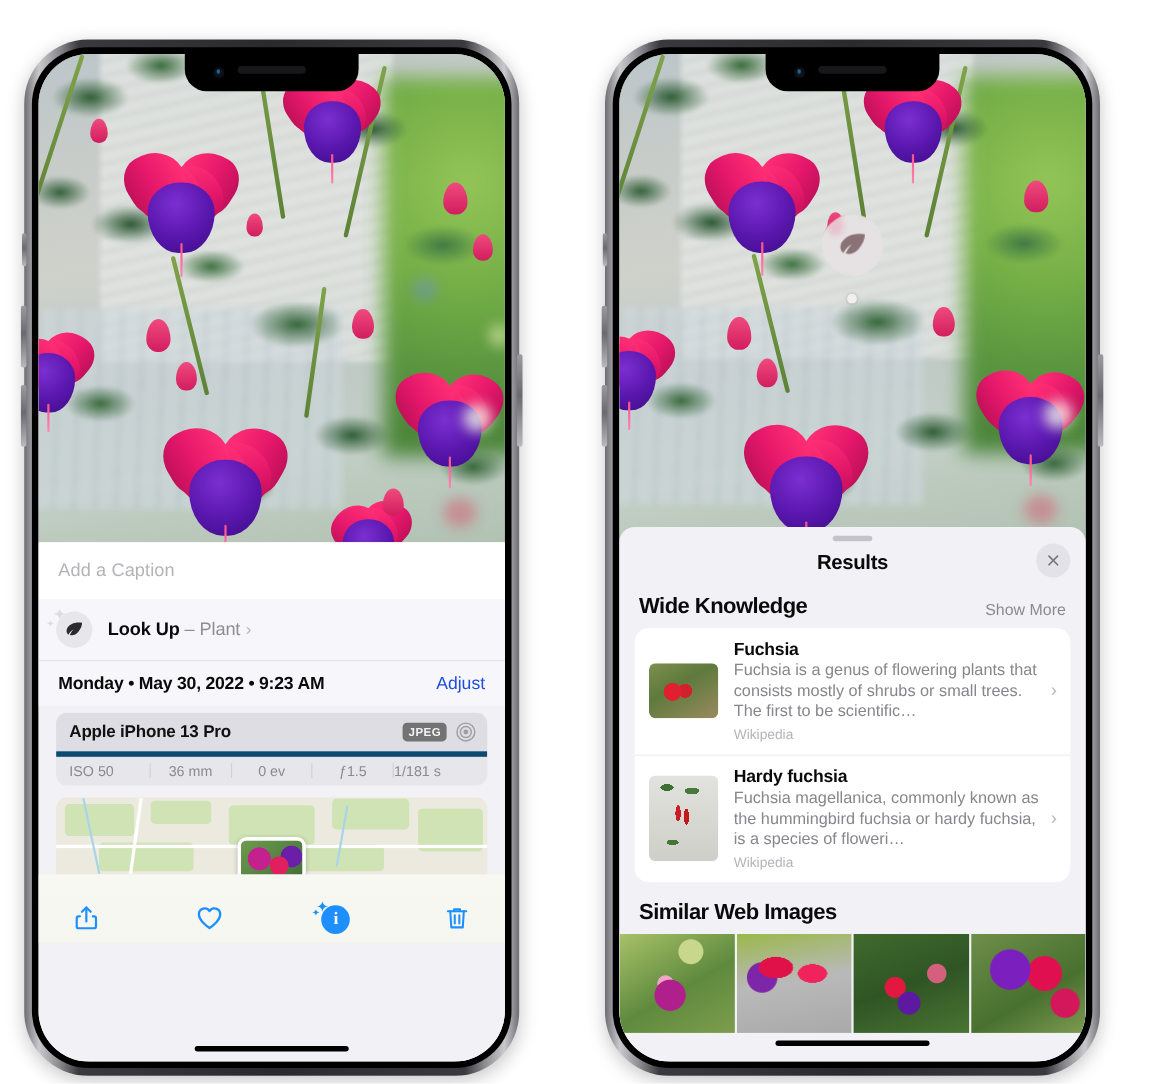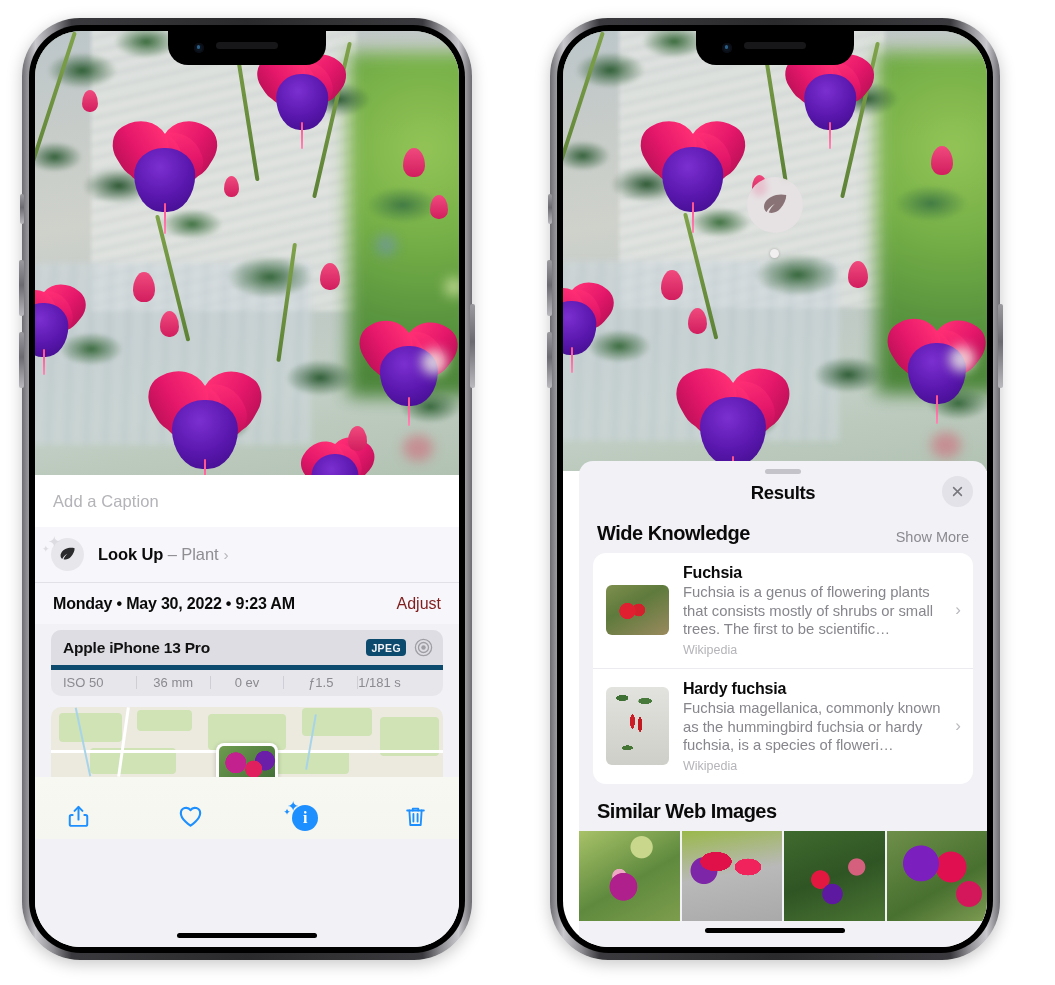--- a/index.html
+++ b/index.html
@@ -2,21 +2,21 @@
 <html><head>
 <meta charset="utf-8">
 <style>
   html,body{margin:0;padding:0;background:#ffffff;}
   body{width:1055px;height:985px;overflow:hidden;font-family:"Liberation Sans",sans-serif;-webkit-font-smoothing:antialiased;}
   .stage{position:relative;width:1055px;height:985px;}
 
   
   .phone{position:absolute;border-radius:58px;background:
         linear-gradient(90deg,#6d6d72 0%,#c9c9cd 3%,#8b8b90 7%,#3a3a3e 11%,#2a2a2c 50%,#3a3a3e 89%,#8b8b90 93%,#c9c9cd 97%,#6d6d72 100%);
-      padding:0;box-shadow:0 4px 16px rgba(0,0,0,.22);}
+      padding:0;box-shadow:0 4px 16px rgba(0,0,0,.22);margin-top:18px;}
   .phone-inner{position:absolute;left:7px;top:7px;right:7px;bottom:7px;background:#000;border-radius:52px;overflow:hidden;}
   .screen{position:absolute;left:6px;top:6px;right:6px;bottom:6px;background:#fff;border-radius:46px;overflow:hidden;}
   .notch{position:absolute;top:0;left:50%;transform:translateX(-50%);width:158px;height:34px;background:#000;border-radius:0 0 20px 20px;z-index:40;}
   .notch .speaker{position:absolute;top:11px;left:50%;transform:translateX(-50%);width:62px;height:7px;border-radius:4px;background:#17171a;}
   .notch .cam{position:absolute;top:12px;left:26px;width:10px;height:10px;border-radius:50%;background:#0c1420;
       box-shadow:inset 0 0 0 1.5px #0a0d14;}
   .notch .cam::after{content:"";position:absolute;left:2.5px;top:2px;width:3.5px;height:3.5px;border-radius:50%;background:#2c5f86;}
   
   .btn-side{position:absolute;background:linear-gradient(180deg,#9a9a9f,#6a6a70 45%,#b9b9be);border-radius:2px;}
   .home-ind{position:absolute;bottom:9px;left:50%;transform:translateX(-50%);width:140px;height:5px;border-radius:3px;background:#000;z-index:45;}
@@ -69,30 +69,30 @@
   .sparkle{position:absolute;color:#dddce2;font-size:13px;line-height:1;}
   .sp1{left:-3px;top:-4px;font-size:15px;}
   .sp2{left:-9px;top:7px;font-size:9px;}
   .lu-text{margin-left:14px;font-size:16.5px;color:#0a0a0a;font-weight:700;letter-spacing:-.1px;}
   .lu-text .sub{font-weight:400;color:#8e8e93;}
   .lu-chev{margin-left:5px;color:#b6b6bb;font-size:15.5px;font-weight:500;}
 
   .meta-block{background:#f7f6fa;padding:12px 18px 11px;text-align:right;}
   .meta-line1{display:flex;align-items:baseline;justify-content:space-between;}
   .meta-date{font-size:16px;color:#0a0a0a;font-weight:700;letter-spacing:-.2px;}
-  .meta-adjust{font-size:16px;color:#7f1d1d;font-weight:400;}
+  .meta-adjust{font-size:16px;color:#1d4ed8;font-weight:400;}
   .meta-line2{display:flex;align-items:center;margin-top:6px;gap:9px;}
   .meta-file{font-size:16px;color:#78787e;}
   .cloudoff{width:21px;height:15px;}
 
   .exif{margin:6px 16px 0;background:#e7e6eb;border-radius:10px;overflow:hidden;}
   .exif-head{display:flex;align-items:center;justify-content:space-between;padding:8px 10px 8px 12px;background:#dedde3;}
   .exif-dev{font-size:15.5px;font-weight:700;color:#111;letter-spacing:-.2px;}
   .exif-head-right{display:flex;align-items:center;gap:8px;}
-  .chip-jpeg{background:#0c4a6e;color:#f3f3f5;font-size:10.5px;font-weight:700;letter-spacing:.4px;border-radius:4px;padding:2.5px 5px;}
+  .chip-jpeg{background:#737373;color:#f3f3f5;font-size:10.5px;font-weight:700;letter-spacing:.4px;border-radius:4px;padding:2.5px 5px;}
   .raw-icon{width:19px;height:19px;}
   .exif-body{padding:7px 12px 8px;}
   .exif-r1{font-size:15.5px;color:#8a8a90;letter-spacing:-.1px;}
   .exif-r2{display:flex;align-items:center;justify-content:space-between;margin-top:2px;}
   .exif-r2 span.t{font-size:15.5px;color:#8a8a90;letter-spacing:-.1px;}
   .chip-vib{border:1.3px solid #a9a9af;color:#8a8a90;font-size:10.5px;font-weight:600;letter-spacing:.5px;border-radius:11px;padding:2.5px 9px;}
   .exif-foot{display:flex;align-items:center;border-top:5px solid #0c4a6e;padding:5px 10px 6px;}
   .exif-foot .cell{flex:1;text-align:center;font-size:13px;color:#8a8a90;}
   .exif-foot .cell:first-child{text-align:left;padding-left:2px;}
   .exif-foot .cell:last-child{text-align:left;padding-right:2px;}
@@ -114,21 +114,21 @@
   .toolbar{position:relative;display:flex;align-items:center;justify-content:space-between;padding:16px 26px 0;
      background:linear-gradient(180deg,#f7f8f2 0%,#f4f6ef 100%);height:62px;box-sizing:border-box;}
   .tb-btn{width:34px;height:34px;display:flex;align-items:center;justify-content:center;color:#1e8fff;}
   .tb-info{position:relative;width:34px;height:34px;}
   .tb-info .circ{position:absolute;right:2px;bottom:2px;width:26px;height:26px;border-radius:50%;background:#1e8fff;
      display:flex;align-items:center;justify-content:center;color:#fff;font-size:16px;font-weight:700;font-family:"Liberation Serif",serif;}
   .tb-info .s1{position:absolute;left:1px;top:0px;color:#1e8fff;font-size:14px;line-height:1;}
   .tb-info .s2{position:absolute;left:-3px;top:9px;color:#1e8fff;font-size:9px;line-height:1;}
 
   
-  .sheet{position:absolute;left:16px;right:0;bottom:0;background:#f2f1f6;border-radius:14px 14px 0 0;overflow:hidden;}
+  .sheet{position:absolute;left:0;right:0;bottom:0;background:#f2f1f6;border-radius:14px 14px 0 0;overflow:hidden;}
   .grabber{width:36px;height:5px;border-radius:3px;background:#c4c3ca;margin:8px auto 0;}
   .sheet-head{position:relative;display:flex;align-items:center;justify-content:center;padding:8px 0 12px;}
   .sheet-title{font-size:18.5px;font-weight:700;color:#0a0a0a;letter-spacing:-.3px;}
   .close-btn{position:absolute;right:14px;top:2px;width:31px;height:31px;border-radius:50%;background:#e3e2e8;
      display:flex;align-items:center;justify-content:center;}
   .sec-head{display:flex;align-items:flex-end;justify-content:space-between;padding:6px 18px 8px;}
   .sec-title{font-size:20px;font-weight:700;color:#0a0a0a;letter-spacing:-.5px;}
   .sec-more{font-size:14.5px;color:#8a8a90;}
   .cards{margin:0 14px;background:#fff;border-radius:13px;overflow:hidden;}
   .kcard{display:flex;align-items:center;padding:11px 12px 11px 13px;position:relative;}

